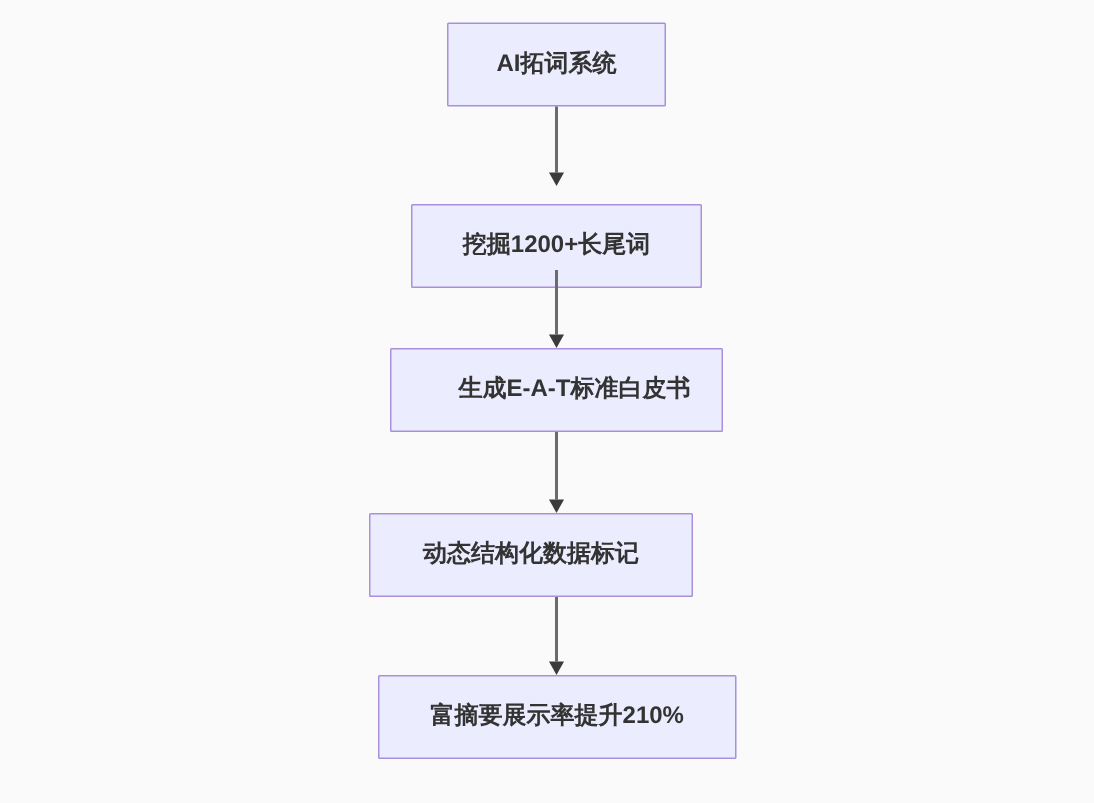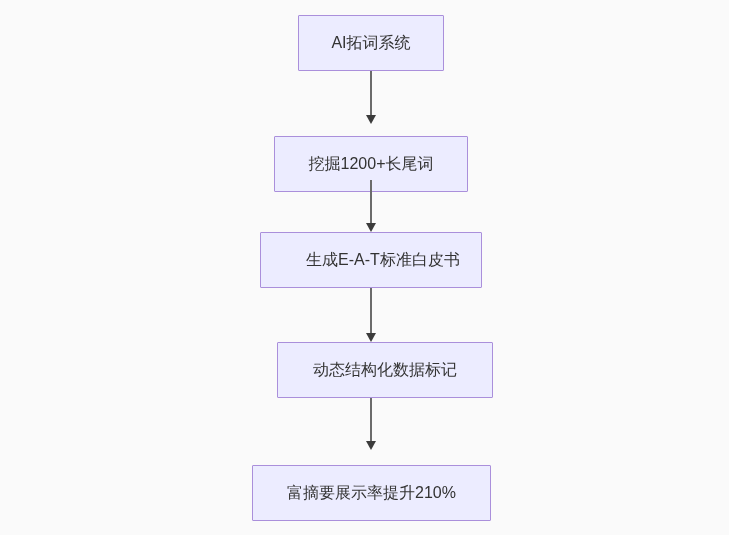--- a/index.html
+++ b/index.html
@@ -12,41 +12,41 @@
   }
   html,body{margin:0;padding:0;}
   body{
     width:729px;height:535px;
     background:var(--background);
     font-family:"Liberation Sans","DejaVu Sans",sans-serif;
     overflow:hidden;
   }
   .canvas{
     position:relative;
-    width:729px;height:535px;
+    width:729px;height:535px;font-weight:bold;
   }
   .node{
     position:absolute;
     box-sizing:border-box;
     background:var(--node-fill);
     border:1.5px solid var(--node-border);
     color:var(--node-text);
     display:flex;
     align-items:center;
     justify-content:center;
     font-size:16px;
     line-height:1.2;
     white-space:nowrap;
     border-radius:1px;
   }
   .n1{left:298px;top:15px;width:146px;height:56px;}
   .n2{left:274px;top:136px;width:194px;height:56px;}
   .n3{left:260px;top:232px;width:222px;height:56px;padding-left:24px;}
-  .n4{left:277px;top:342px;width:216px;height:56px;}
-  .n5{left:252px;top:450px;width:239px;height:56px;margin-top:15px;}
+  .n4{left:246px;top:342px;width:216px;height:56px;}
+  .n5{left:252px;top:450px;width:239px;height:56px;}
 
   .edge{position:absolute;}
   .edge .stem{
     position:absolute;
     left:0;top:0;
     width:2px;
     background:var(--arrow-stem);
   }
   .edge .head{
     position:absolute;

